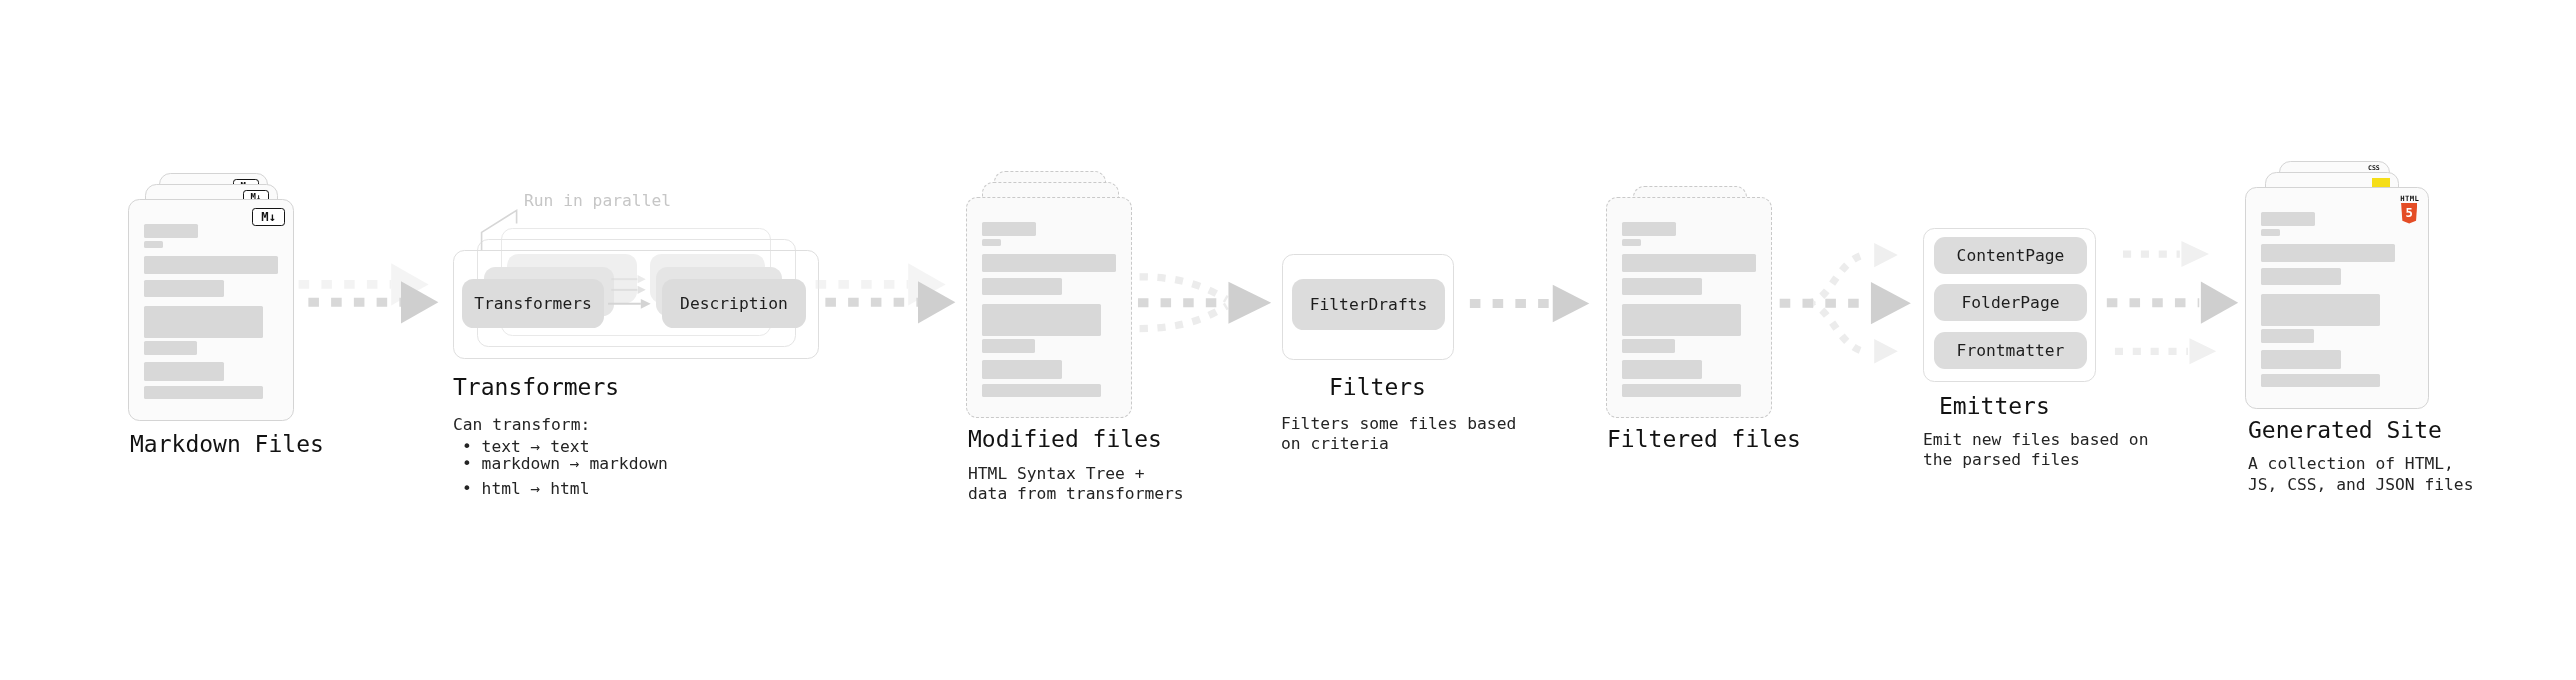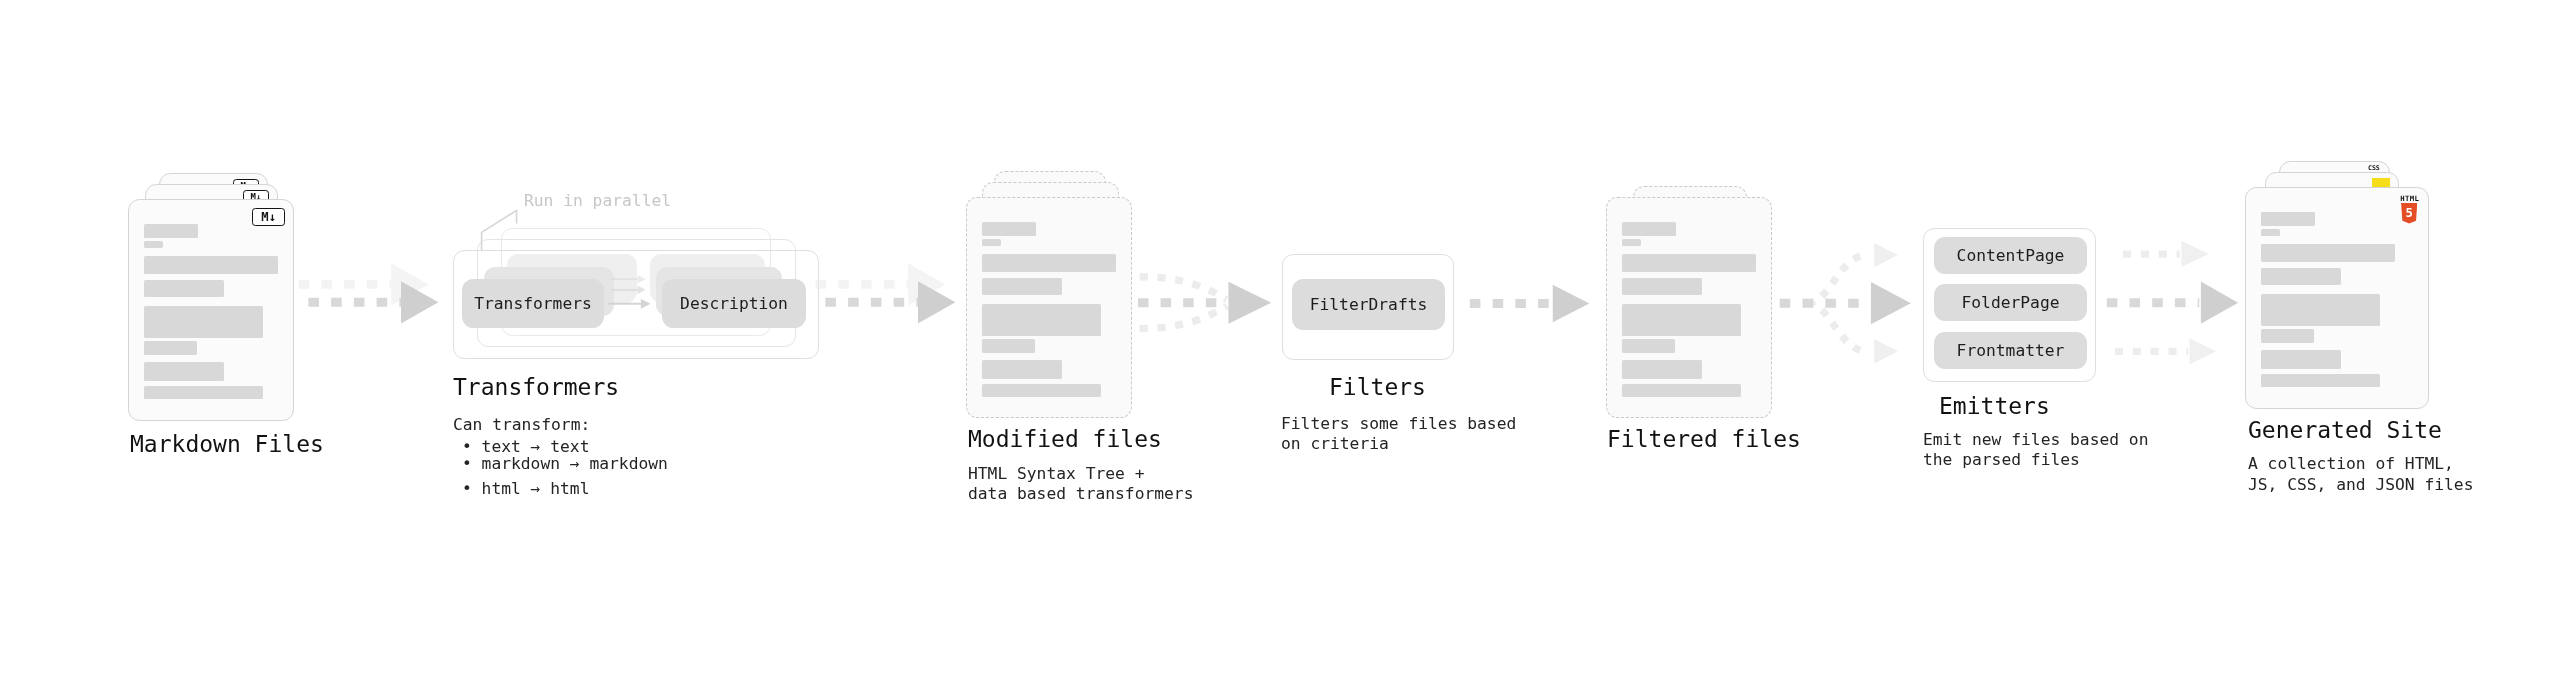--- a/index.html
+++ b/index.html
@@ -137,21 +137,21 @@
         <div class="bar" style="top: 41px; width: 19.5px; height: 6.5px;"></div>
         <div class="bar" style="top: 56px; width: 134px; height: 18px;"></div>
         <div class="bar" style="top: 80px; width: 80px; height: 17px;"></div>
         <div class="bar" style="top: 106px; width: 119px; height: 32px;"></div>
         <div class="bar" style="top: 141px; width: 53px; height: 14px;"></div>
         <div class="bar" style="top: 162px; width: 80px; height: 18.7px;"></div>
         <div class="bar" style="top: 186px; width: 119px; height: 13px;"></div>
       </div>
     <div class="label" style="left:968px;top:427px;">Modified files</div>
     <div class="sub" style="left:968px;top:464px;">HTML Syntax Tree +</div>
-    <div class="sub" style="left:968px;top:484px;">data based transformers</div>
+    <div class="sub" style="left:968px;top:484px;">data from transformers</div>
   </div>
 
   <svg style="left:1136px;top:272px;" width="138" height="63" viewBox="0 0 170 78">
     <path d="M4,6 C60,6 88,20 112,34" fill="none" stroke="#ececec" stroke-width="9" stroke-dasharray="10 12"></path>
     <path d="M4,70 C60,70 88,56 112,42" fill="none" stroke="#ececec" stroke-width="9" stroke-dasharray="10 12"></path>
     <line x1="2" y1="38" x2="112" y2="38" stroke="#d8d8d8" stroke-width="11" stroke-dasharray="13 15"></line>
     <polygon points="114,12 114,64 167,38" fill="#cfcfcf"></polygon>
   </svg>
 
   <div>

